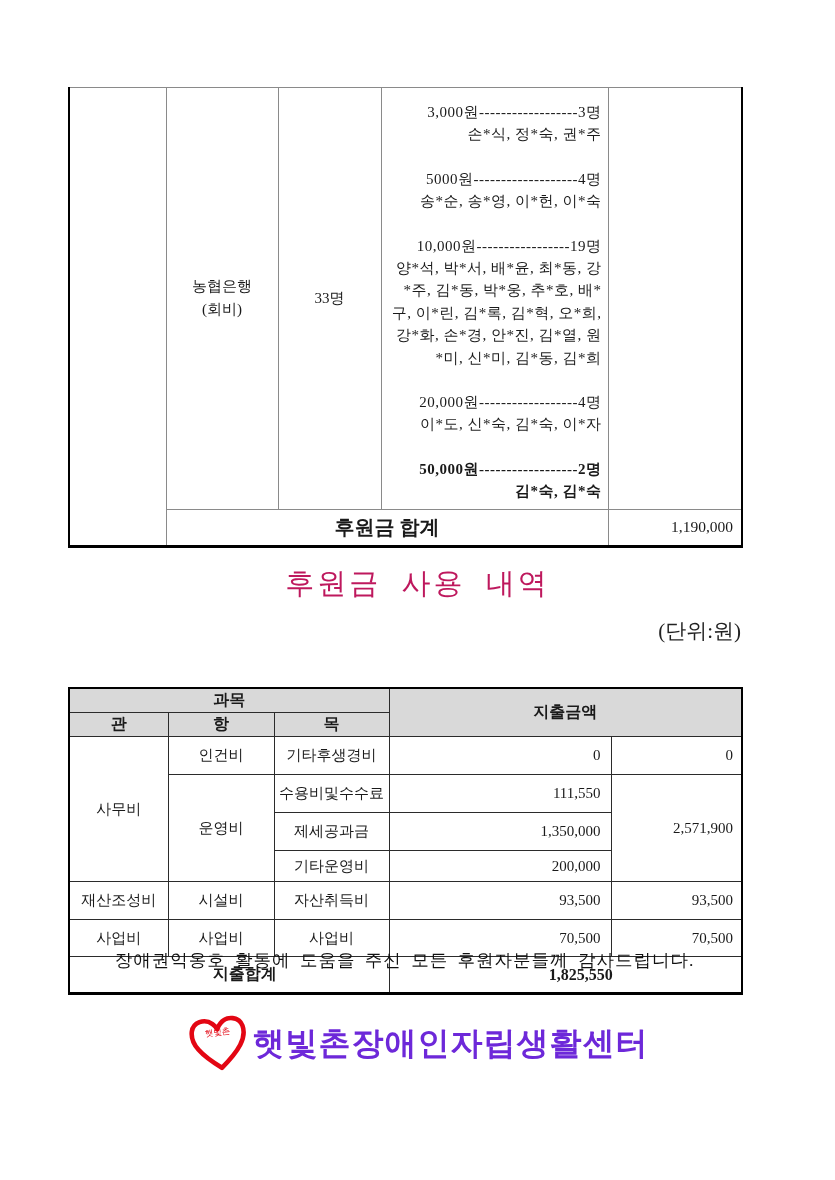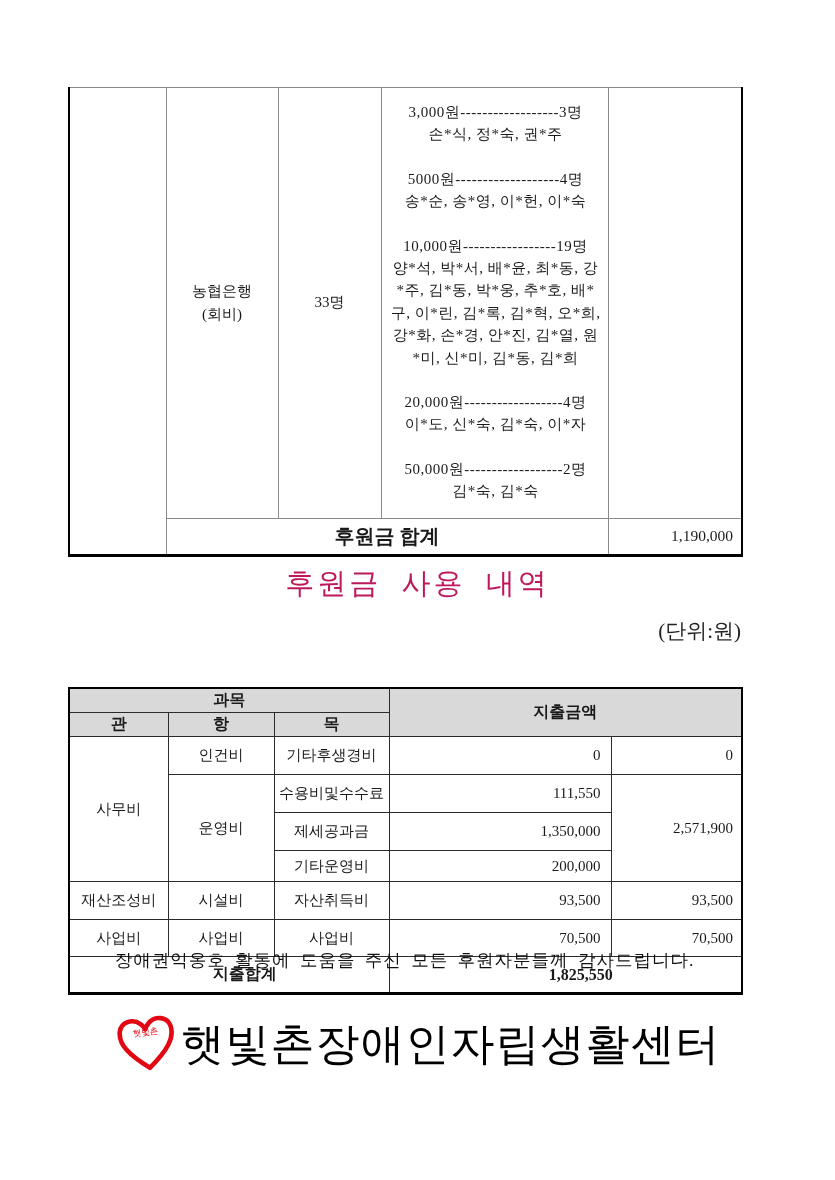--- a/index.html
+++ b/index.html
@@ -9,25 +9,25 @@
   }
   
   table{border-collapse:collapse;table-layout:fixed;}
   .t1{
     position:absolute;left:68px;top:87px;width:673px;
     border-left:2px solid #000;border-right:2px solid #000;
     border-bottom:3px solid #000;border-top:1px solid #9a9a9a;
   }
   .t1 td{border:1px solid #8a8a8a;font-size:15px;vertical-align:middle;text-align:center;}
   .t1 .detail-cell{
-    text-align:center;vertical-align:top;padding:13px 6px 6px 8px;
+    text-align:right;vertical-align:top;padding:13px 6px 6px 8px;
     line-height:22.4px;word-break:break-all;letter-spacing:0.5px;
   }
   .t1 .blk{margin-bottom:22px;}
-  .t1 .blk:last-child{margin-bottom:9px;}
+  .t1 .blk:last-child{margin-bottom:0;font-weight:bold;}
   .t1 .bank-cell{line-height:23px;}
   .t1 .total-label-cell{font-weight:bold;font-size:20px;}
   .t1 .total-amt-cell{text-align:right;padding-right:8px;font-size:15.5px;}
   
   .doc-title{
     position:absolute;left:0;top:564px;width:100%;text-align:center;
     font-size:29px;letter-spacing:3px;word-spacing:10px;color:#be185d;
   }
   .unit-note{position:absolute;top:617px;right:94px;font-size:21px;color:#222;}
   
@@ -43,21 +43,21 @@
   
   .thanks{
     position:absolute;left:68px;top:948px;width:673px;text-align:center;
     font-size:17.5px;letter-spacing:1px;word-spacing:4px;color:#111;
   }
   .logo{
     position:absolute;left:0;top:1014px;width:100%;
     display:flex;align-items:center;justify-content:center;gap:2px;
   }
   .logo .org-name{
-    font-size:44px;font-weight:400;letter-spacing:1px;color:#000000;
+    font-size:32px;font-weight:700;letter-spacing:1px;color:#6d28d9;
     font-family:"Liberation Serif","DejaVu Serif",serif;
   }
 </style>
 </head>
 <body>
 
 <div class="page">
 
   <table class="t1">
     <colgroup>

